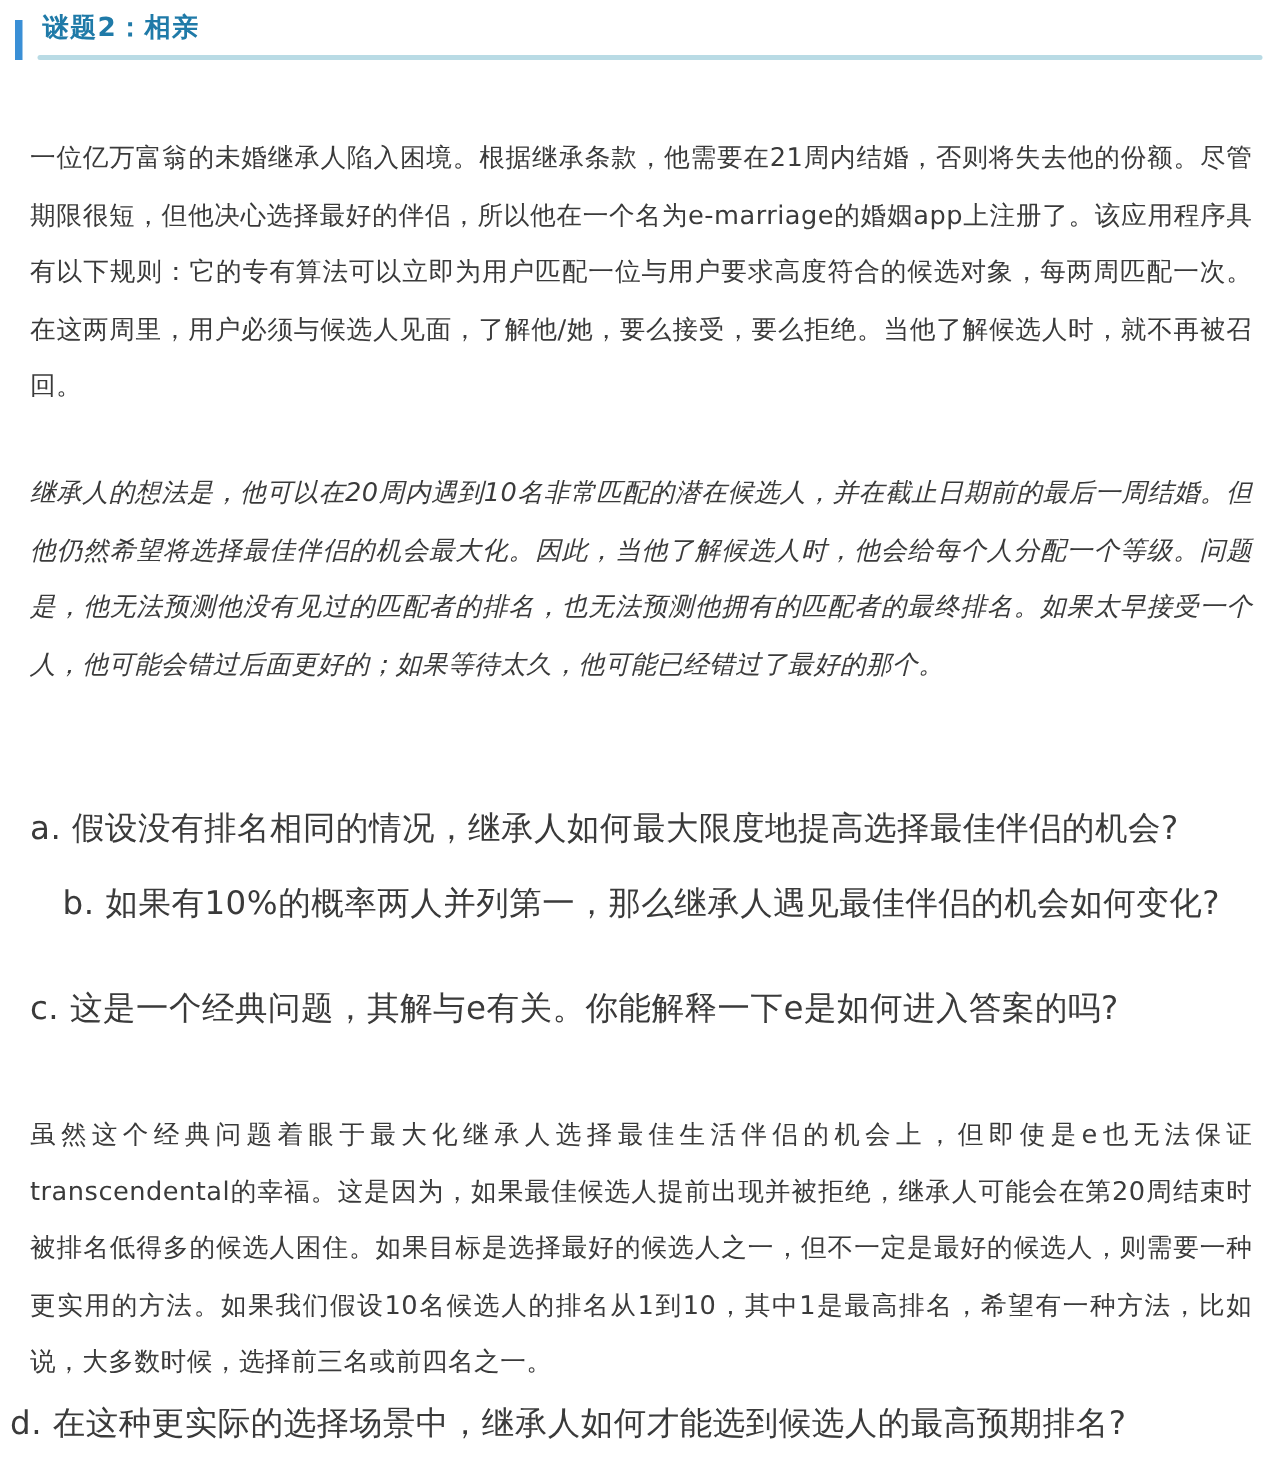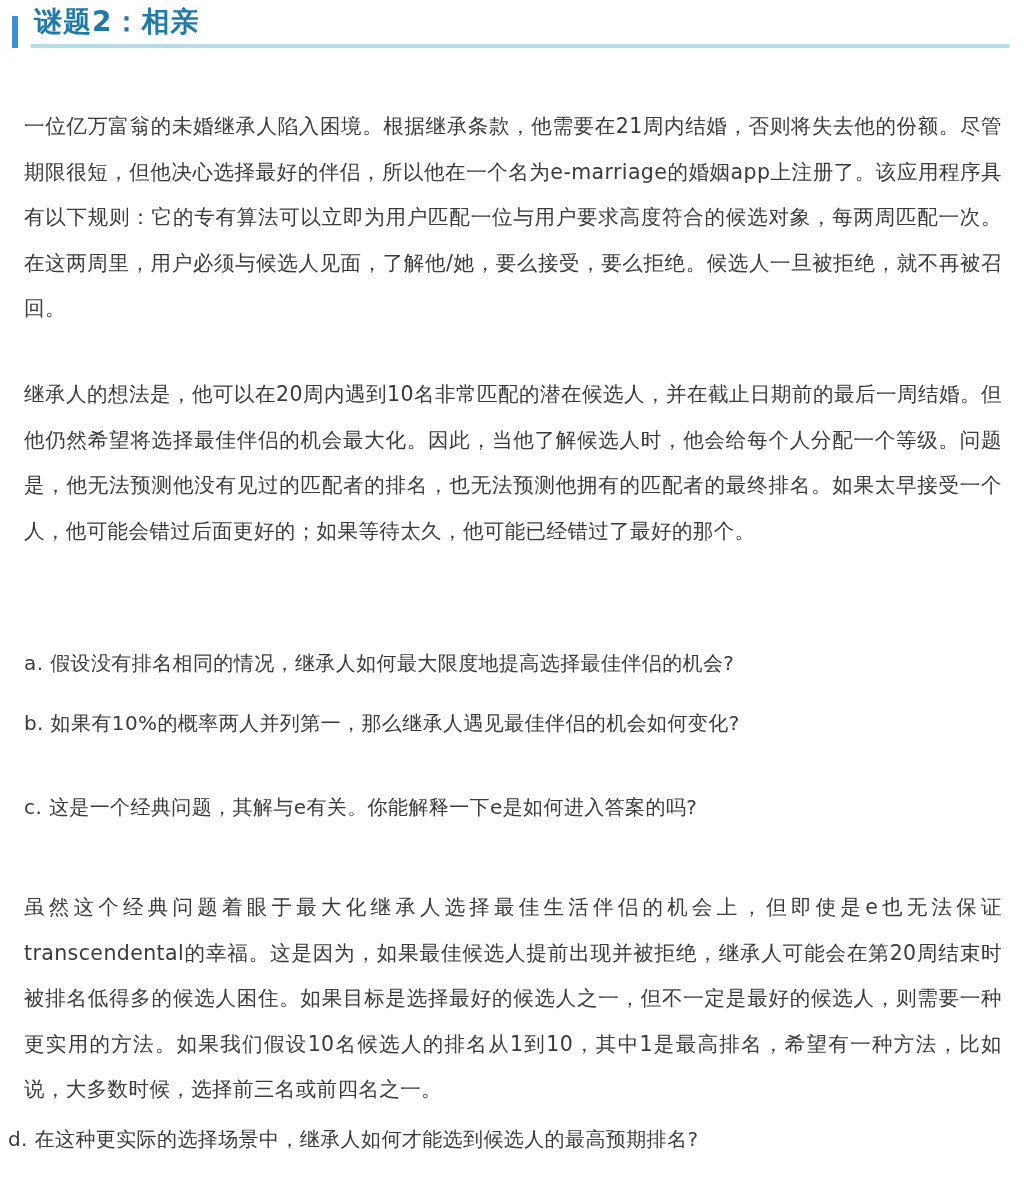--- a/index.html
+++ b/index.html
@@ -27,21 +27,21 @@
       left: 12px;
       top: 16px;
       width: 6px;
       height: 32px;
       background: #3a8fd6;
     }
     .header-title {
       position: absolute;
       left: 34px;
       top: 6px;
-      font-size: 28px;
+      font-size: 21px;
       font-weight: bold;
       color: #1f7aa8;
       letter-spacing: 1px;
       line-height: 32px;
     }
     .header-underline {
       position: absolute;
       left: 30px;
       top: 44px;
       width: 980px;
@@ -50,43 +50,43 @@
       border-radius: 2px;
     }
     .para {
       font-size: 20.5px;
       line-height: 45.5px;
       margin: 0;
       text-align: justify;
       letter-spacing: 0.4px;
     }
     .question {
-      font-size: 20px;
+      font-size: 26px;
       line-height: 30px;
       margin: 0;
       letter-spacing: 0.4px;
     }
     .p1 { position: absolute; top: 104px; left: 24px; width: 978px; }
-    .p2 { position: absolute; top: 372px; left: 24px; width: 978px; }
+    .p2 { position: absolute; top: 372px; left: 24px; width: 978px; font-style: italic; }
     .qa { position: absolute; top: 648px; left: 24px; width: 978px; }
-    .qb { position: absolute; top: 708px; left: 24px; width: 978px; }
+    .qb { position: absolute; top: 708px; left: 24px; width: 978px; text-align: center; }
     .qc { position: absolute; top: 792px; left: 24px; width: 978px; }
     .p3 { position: absolute; top: 885px; left: 24px; width: 978px; }
     .qd { position: absolute; top: 1124px; left: 8px; width: 978px; }
   </style>
 </head>
 <body>
 
 <div class="header">
   <div class="header-bar"></div>
   <div class="header-title">谜题2：相亲</div>
   <div class="header-underline"></div>
 </div>
 
-<p class="para p1">一位亿万富翁的未婚继承人陷入困境。根据继承条款，他需要在21周内结婚，否则将失去他的份额。尽管期限很短，但他决心选择最好的伴侣，所以他在一个名为e-marriage的婚姻app上注册了。该应用程序具有以下规则：它的专有算法可以立即为用户匹配一位与用户要求高度符合的候选对象，每两周匹配一次。在这两周里，用户必须与候选人见面，了解他/她，要么接受，要么拒绝。候选人一旦被拒绝，就不再被召回。</p>
+<p class="para p1">一位亿万富翁的未婚继承人陷入困境。根据继承条款，他需要在21周内结婚，否则将失去他的份额。尽管期限很短，但他决心选择最好的伴侣，所以他在一个名为e-marriage的婚姻app上注册了。该应用程序具有以下规则：它的专有算法可以立即为用户匹配一位与用户要求高度符合的候选对象，每两周匹配一次。在这两周里，用户必须与候选人见面，了解他/她，要么接受，要么拒绝。当他了解候选人时，就不再被召回。</p>
 
 <p class="para p2">继承人的想法是，他可以在20周内遇到10名非常匹配的潜在候选人，并在截止日期前的最后一周结婚。但他仍然希望将选择最佳伴侣的机会最大化。因此，当他了解候选人时，他会给每个人分配一个等级。问题是，他无法预测他没有见过的匹配者的排名，也无法预测他拥有的匹配者的最终排名。如果太早接受一个人，他可能会错过后面更好的；如果等待太久，他可能已经错过了最好的那个。</p>
 
 <p class="question qa">a. 假设没有排名相同的情况，继承人如何最大限度地提高选择最佳伴侣的机会?</p>
 <p class="question qb">b. 如果有10%的概率两人并列第一，那么继承人遇见最佳伴侣的机会如何变化?</p>
 <p class="question qc">c. 这是一个经典问题，其解与e有关。你能解释一下e是如何进入答案的吗?</p>
 
 <p class="para p3">虽然这个经典问题着眼于最大化继承人选择最佳生活伴侣的机会上，但即使是e也无法保证transcendental的幸福。这是因为，如果最佳候选人提前出现并被拒绝，继承人可能会在第20周结束时被排名低得多的候选人困住。如果目标是选择最好的候选人之一，但不一定是最好的候选人，则需要一种更实用的方法。如果我们假设10名候选人的排名从1到10，其中1是最高排名，希望有一种方法，比如说，大多数时候，选择前三名或前四名之一。</p>
 
 <p class="question qd">d. 在这种更实际的选择场景中，继承人如何才能选到候选人的最高预期排名?</p>

